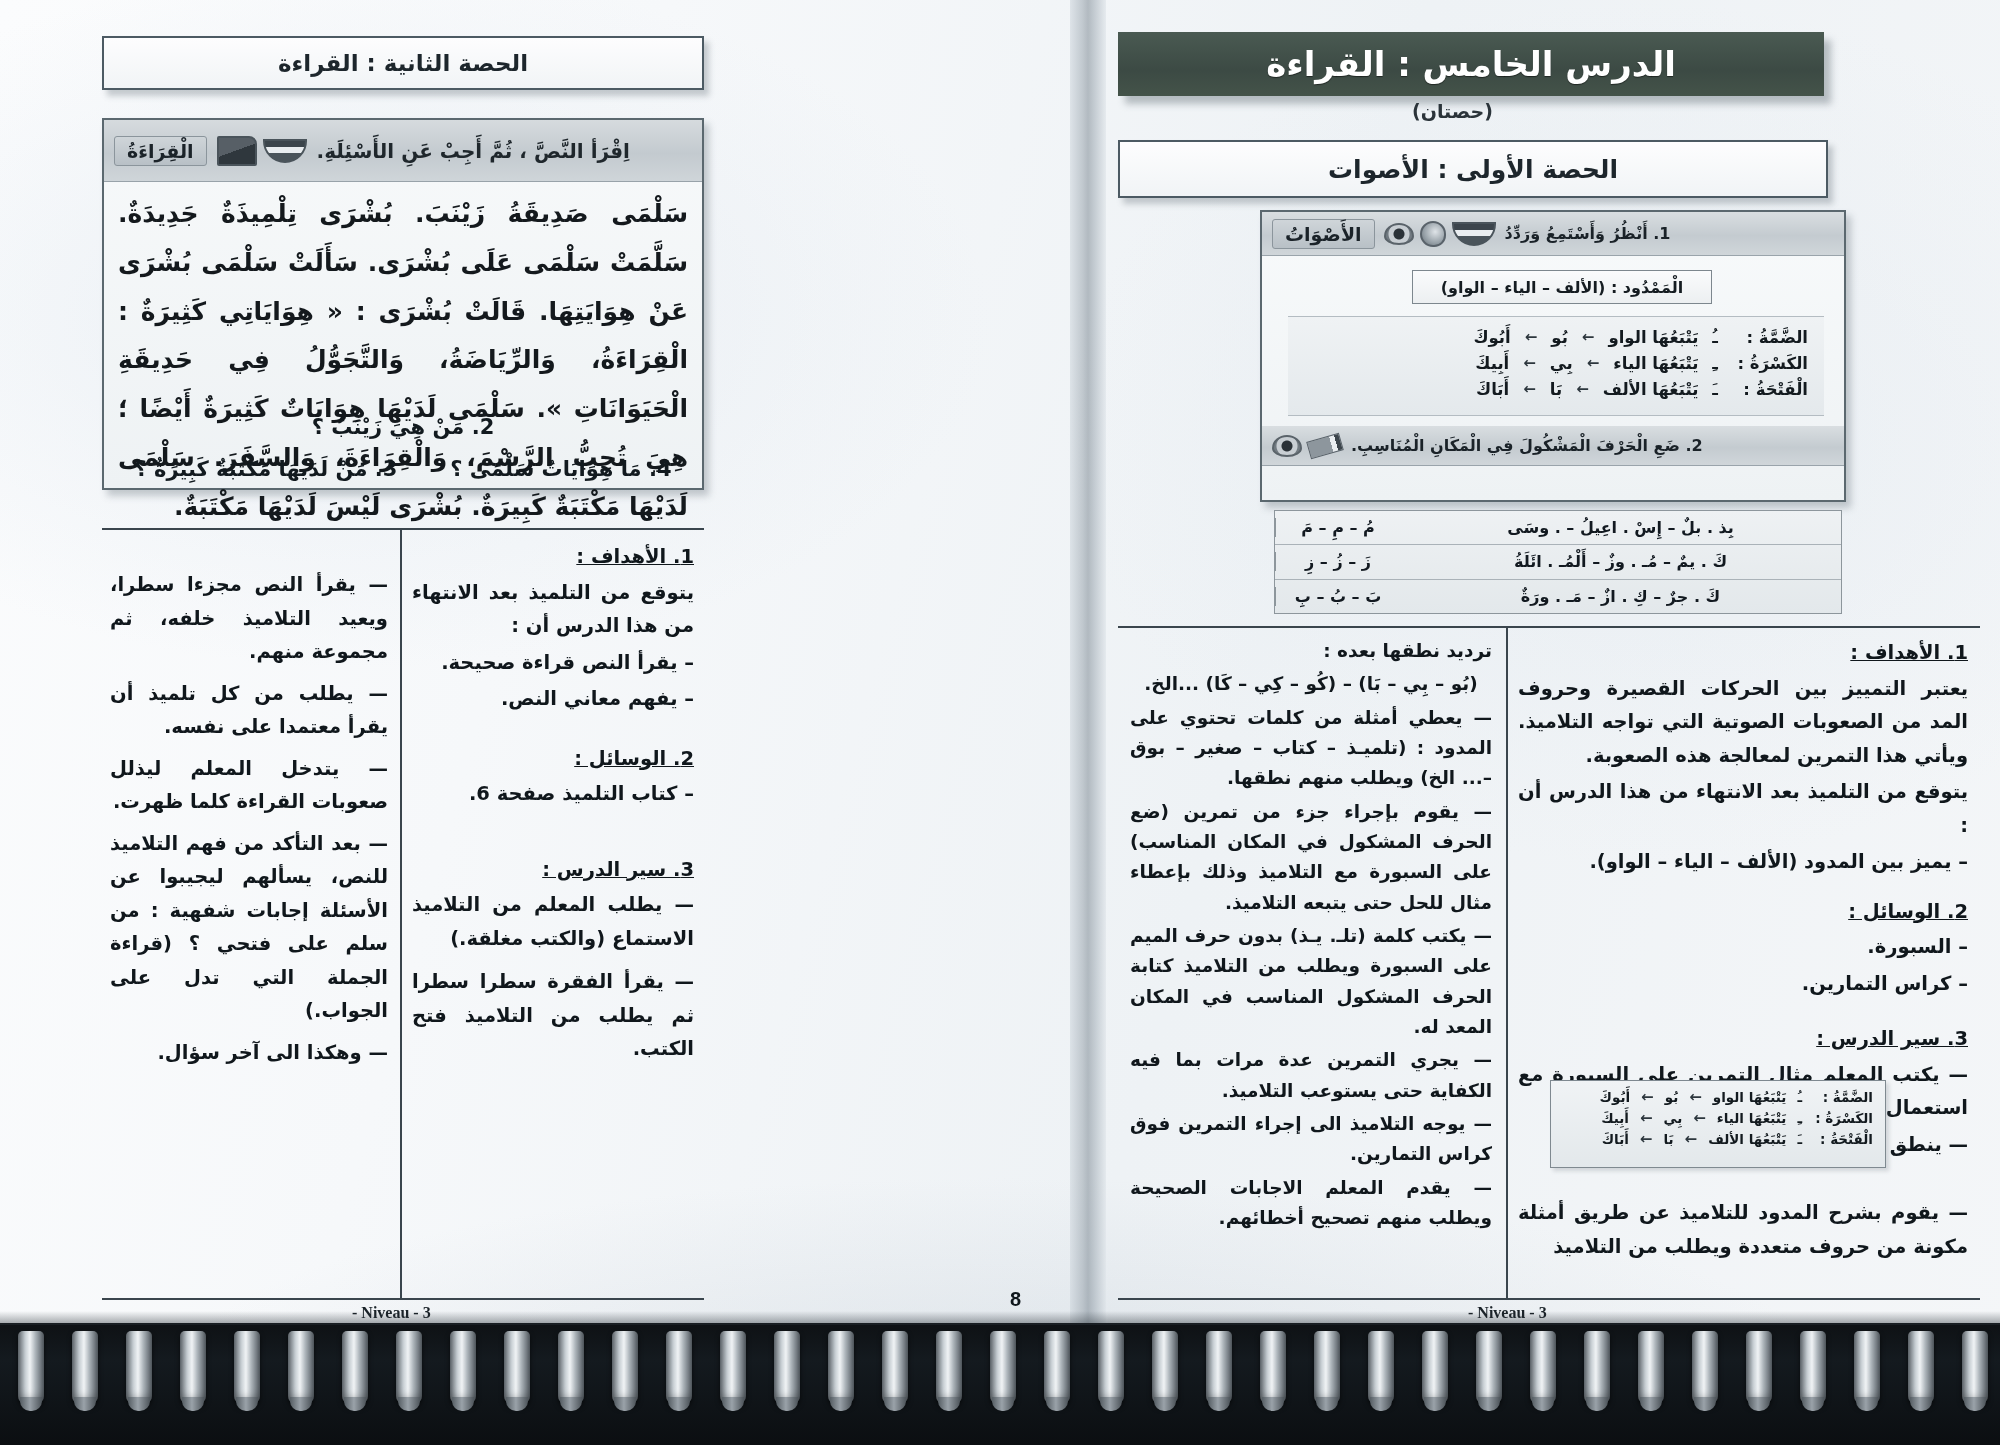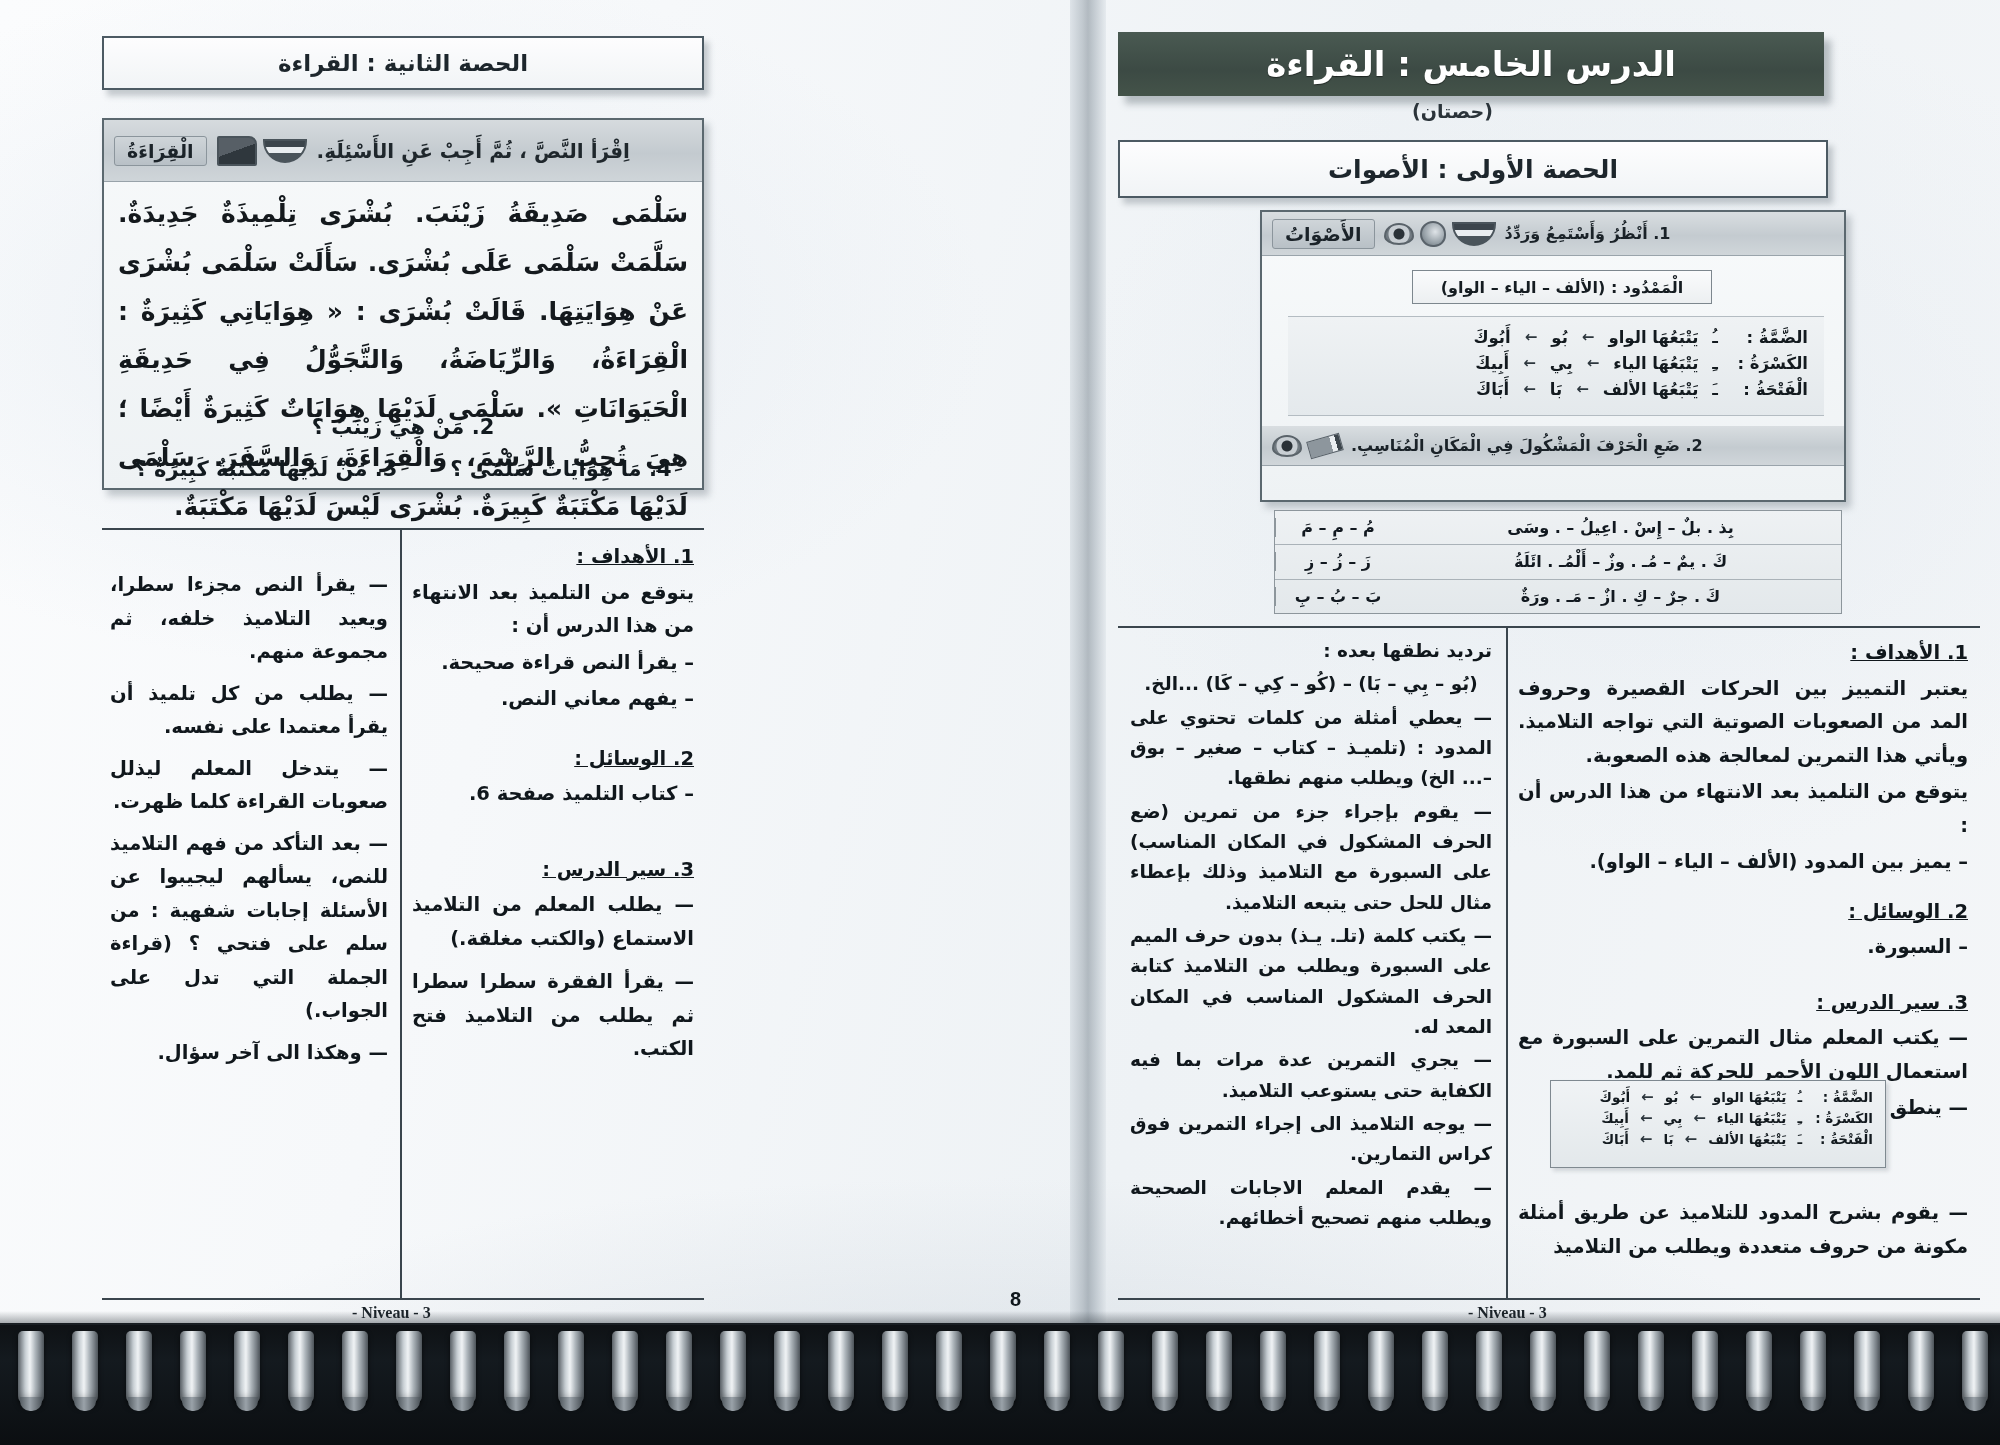--- a/index.html
+++ b/index.html
@@ -362,20 +362,21 @@
     <div class="vrule" style="left:388px; top:618px; height:672px;"></div>
 
     <div class="col" style="left:400px; top:628px; width:450px;">
       <span class="h">1. الأهداف :</span>
       <p>يعتبر التمييز بين الحركات القصيرة وحروف المد من الصعوبات الصوتية التي تواجه التلاميذ. ويأتي هذا التمرين لمعالجة هذه الصعوبة.</p>
       <p>يتوقع من التلميذ بعد الانتهاء من هذا الدرس أن :</p>
       <p>– يميز بين المدود (الألف – الياء – الواو).</p>
 
       <span class="h" style="margin-top:16px;">2. الوسائل :</span>
       <p>– السبورة.</p>
+      <p>– كراس التمارين.</p>
 
       <span class="h" style="margin-top:22px;">3. سير الدرس :</span>
       <p>— يكتب المعلم مثال التمرين على السبورة مع استعمال اللون الأحمر للحركة ثم للمد.</p>
       <p>— ينطق المدود بصوت واضح.</p>
     </div>
 
     <div class="mini-tbl" style="left:432px; top:1072px; width:336px; height:88px;">
       <div class="madd-row">
         <span class="lbl">الضَّمَّةُ :</span>
         <span>ـُ</span>

